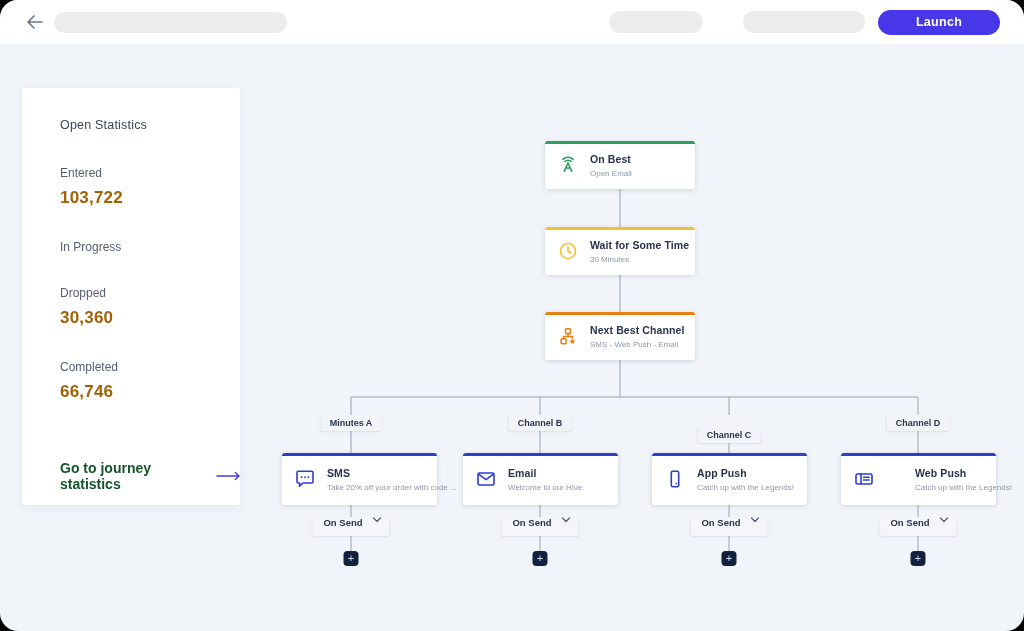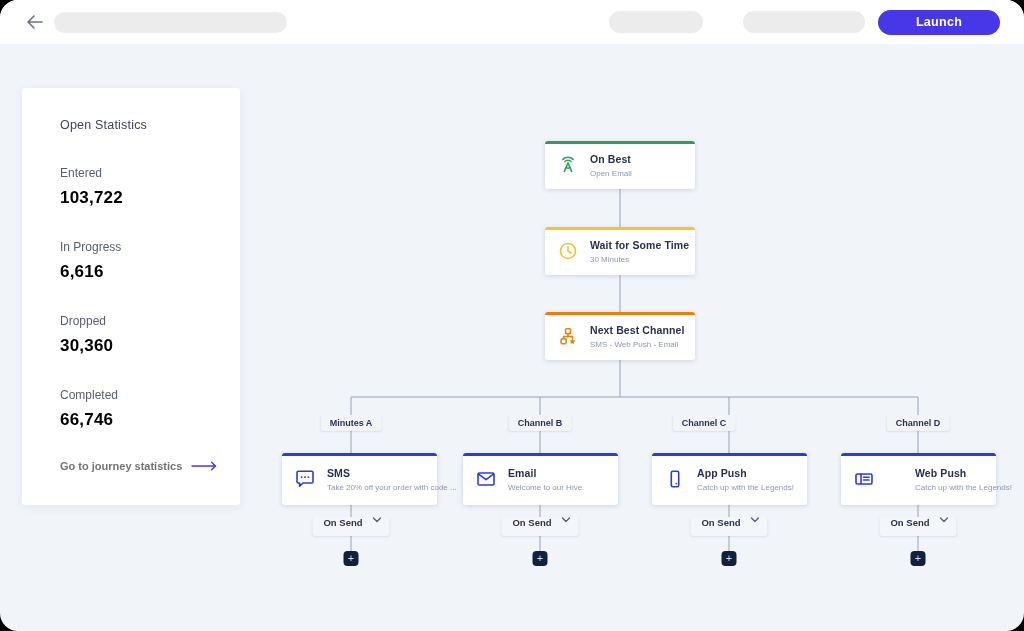--- a/index.html
+++ b/index.html
@@ -21,23 +21,23 @@
   
   .canvas { position:relative; width:1024px; height:587px; }
   .wires { position:absolute; left:0; top:0; z-index:0; }
 
   
   .stats-card { position:absolute; left:22px; top:44px; width:218px; height:417px; background:#fff; border-radius:3px;
                 box-shadow:0 2px 10px rgba(25,39,80,.07); padding:30px 20px 0 38px; z-index:2; }
   .stats-title { font-size:12.5px; color:#3E4556; letter-spacing:.2px; margin-bottom:34px; }
   .stat-group { margin-bottom:32px; }
   .stat-label { font-size:12px; color:#565E6F; margin-bottom:8px; }
-  .stat-value { font-size:17px; font-weight:bold; color:#000000; letter-spacing:.2px; }
+  .stat-value { font-size:17px; font-weight:bold; color:#a16207; letter-spacing:.2px; }
   .stats-link { position:absolute; left:38px; top:372px; display:flex; align-items:center; gap:9px; cursor:pointer; }
-  .stats-link span { font-size:11px; font-weight:bold; color:#737373; }
+  .stats-link span { font-size:14px; font-weight:bold; color:#14532d; }
 
   
   .node { position:absolute; background:#fff; border-radius:3px; box-shadow:0 1px 5px rgba(25,39,80,.16);
           display:flex; align-items:center; z-index:1; cursor:pointer; }
   .node::before { content:""; position:absolute; left:0; right:0; top:0; height:3px; border-radius:3px 3px 0 0; background:currentColor; }
   .main-node { left:545px; width:150px; height:48px; padding-left:11px; }
   .branch-node { width:155px; height:52px; padding-left:11px; }
   .node-icon { width:24px; height:24px; flex:0 0 auto; display:flex; align-items:center; justify-content:center; }
   .node-text { margin-left:10px; min-width:0; }
   .node-title { font-size:10.5px; font-weight:bold; color:#27304F; letter-spacing:.1px; }
@@ -88,21 +88,20 @@
 
     <div class="stats-card">
       <div class="stats-title">Open Statistics</div>
 
       <div class="stat-group">
         <div class="stat-label">Entered</div>
         <div class="stat-value">103,722</div>
       </div>
       <div class="stat-group">
         <div class="stat-label">In Progress</div>
-        <div class="stat-value">6,616</div>
       </div>
       <div class="stat-group">
         <div class="stat-label">Dropped</div>
         <div class="stat-value">30,360</div>
       </div>
       <div class="stat-group">
         <div class="stat-label">Completed</div>
         <div class="stat-value">66,746</div>
       </div>
 
@@ -197,21 +196,21 @@
       </div>
     </div>
     <div class="onsend-pill" style="left:540px;">
       <span>On Send</span>
       <svg class="icon" width="9" height="6" viewBox="0 0 9 6" fill="none" stroke="#5A6478" stroke-width="1.4" stroke-linecap="round" stroke-linejoin="round">
           <path d="m1 1 3.5 3.5L8 1"></path>
         </svg>
     </div>
     <button class="plus-btn" style="left:540px;">+</button>
 
-    <div class="channel-pill" style="left:704px;">
+    <div class="channel-pill" style="left:729px;margin-top:12px;">
       <span>Channel C</span>
     </div>
     <div class="node branch-node" style="left:652px; top:409px; color:#2B3ECC;">
       <div class="node-icon">
         <svg class="icon" width="24" height="24" viewBox="0 0 24 24" fill="none" stroke="currentColor" stroke-width="1.6" stroke-linecap="round" stroke-linejoin="round">
           <rect x="8.3" y="4.2" width="7.4" height="15.6" rx="1.6"></rect>
             <circle cx="13.3" cy="16.6" r="0.9" fill="currentColor" stroke="none"></circle>
         </svg>
       </div>
       <div class="node-text">

